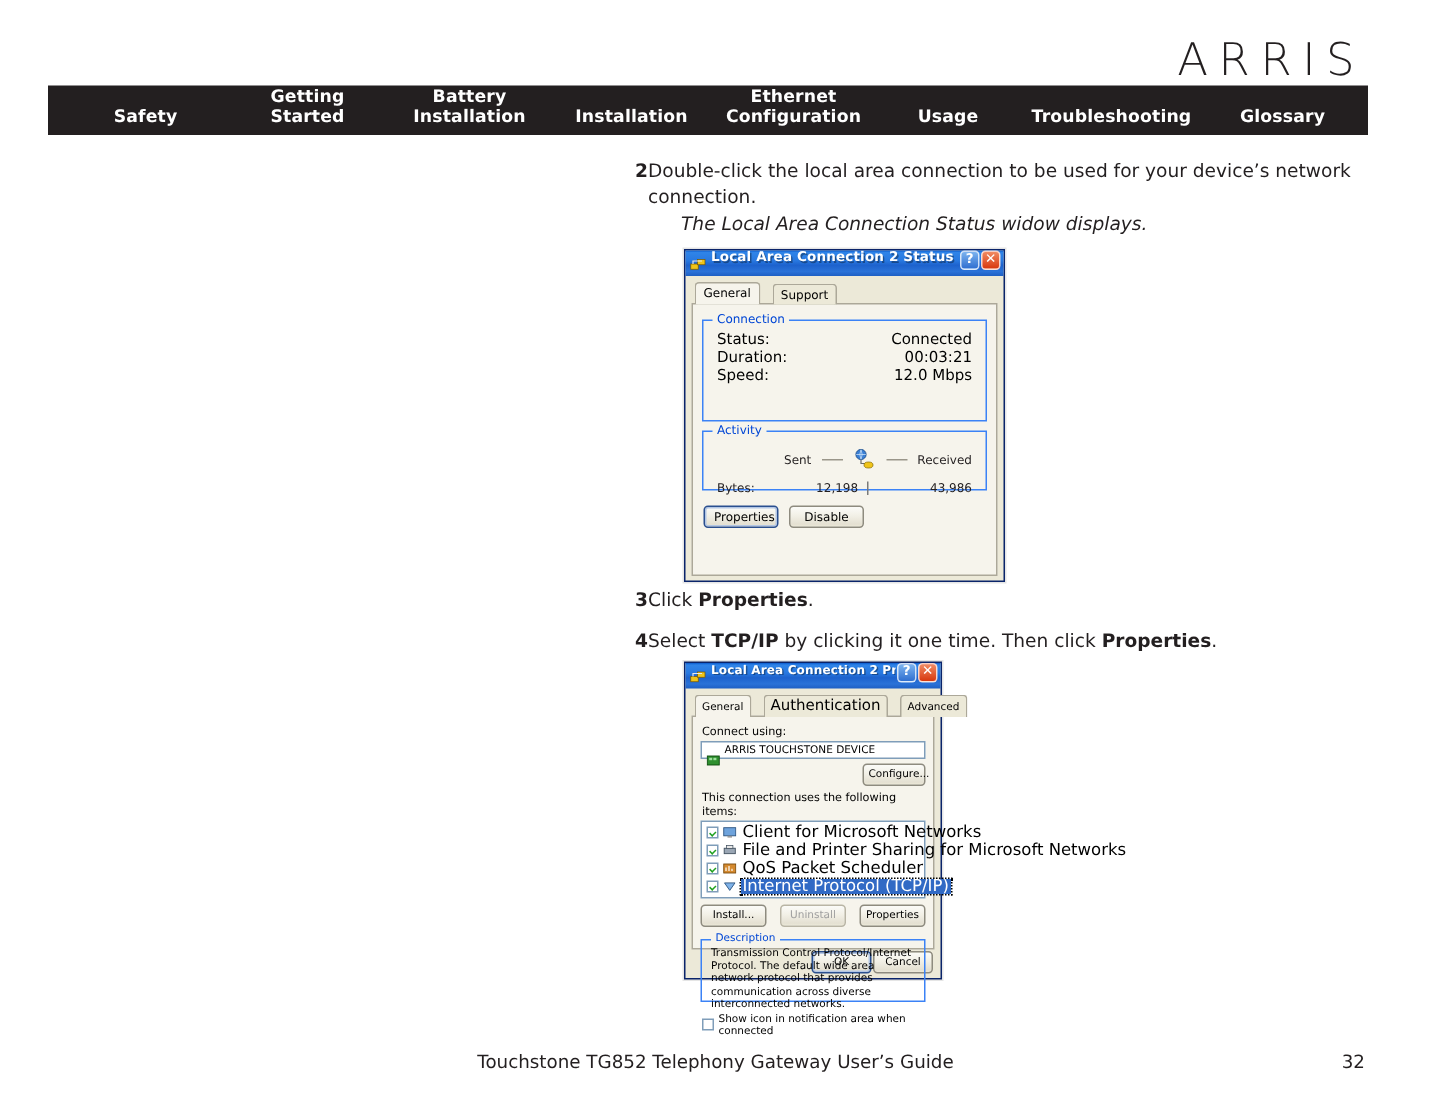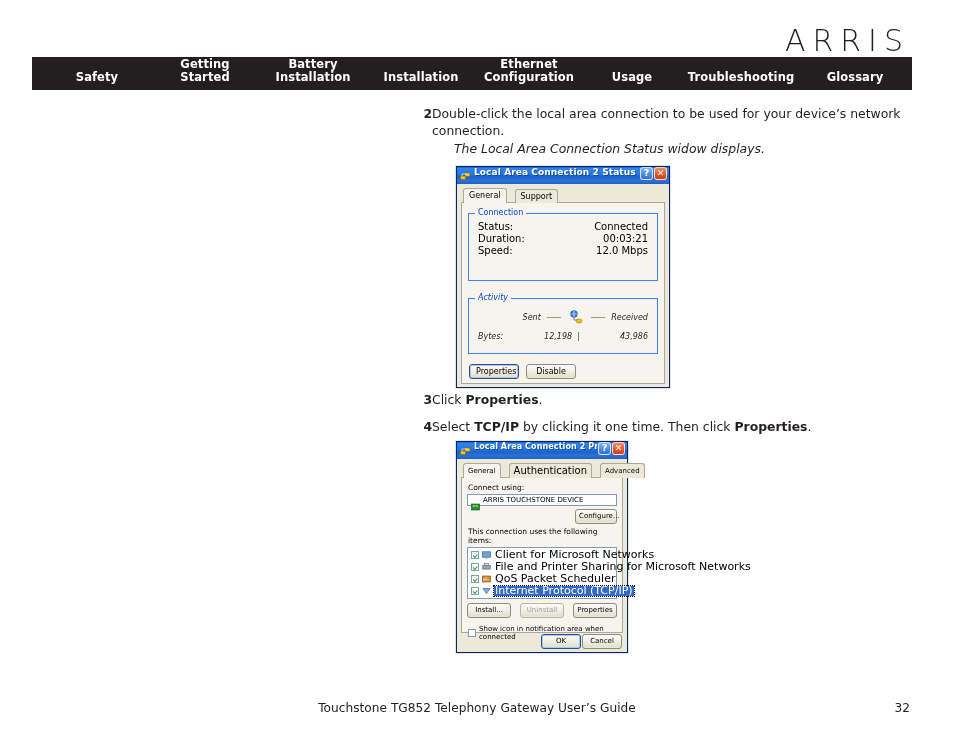--- a/index.html
+++ b/index.html
@@ -359,21 +359,21 @@
         <div class="xp-row">
           <span>Duration:</span>
           <span>00:03:21</span>
         </div>
         <div class="xp-row">
           <span>Speed:</span>
           <span>12.0 Mbps</span>
         </div>
       </div>
 
-      <div class="xp-group" style="height:56px; margin-top:17px;font-style:italic;">
+      <div class="xp-group" style="height:40px; margin-top:6px;">
         <span class="xp-group-title">Activity</span>
 
         <div style="display:flex; align-items:center; justify-content:space-between; font-size:8px; padding:4px 2px 0 2px;">
           <span style="width:40px;"></span>
           <span>Sent</span>
           <span style="flex:0 0 14px; height:1px; background:#9a968a; margin:0 2px;"></span>
           <span class="mini-icon" style="width:16px; height:14px;">
             <svg width="16" height="14" viewBox="0 0 16 14">
               <circle cx="6" cy="4" r="3.4" fill="#3a7fd5" stroke="#1a4c8b" stroke-width="0.6"></circle>
               <path d="M2.8 4 H9.2 M6 0.8 Q7.6 4 6 7.2 Q4.4 4 6 0.8" stroke="#cfe4f8" stroke-width="0.5" fill="none"></path>
@@ -498,20 +498,24 @@
           <span class="list-label">Internet Protocol (TCP/IP)</span>
         </div>
       </div>
 
       <div style="display:flex; justify-content:space-between; margin-top:4px;">
         <span class="xp-button" style="width:44px; font-size:7px; padding:2px 2px;">Install...</span>
         <span class="xp-button disabled" style="width:44px; font-size:7px; padding:2px 2px;">Uninstall</span>
         <span class="xp-button" style="width:44px; font-size:7px; padding:2px 2px;">Properties</span>
       </div>
 
+      <div class="xp-group" style="margin-top:8px; height:42px; padding:4px 3px;">
+        <span class="xp-group-title" style="font-size:7px;">Description</span>
+        <div class="desc-text">Transmission Control Protocol/Internet Protocol. The default wide area network protocol that provides communication across diverse interconnected networks.</div>
+      </div>
 
       <div style="display:flex; align-items:center; gap:3px; margin-top:7px; padding-left:1px;">
         <span class="xp-check"></span>
         <span style="font-size:7px; color:#000;">Show icon in notification area when connected</span>
       </div>
     </div>
 
     <div style="position:absolute; right:5px; bottom:3px; display:flex; gap:1px;">
       <span class="xp-button default" style="width:40px; font-size:7px;">OK</span>
       <span class="xp-button" style="width:40px; font-size:7px;">Cancel</span>

